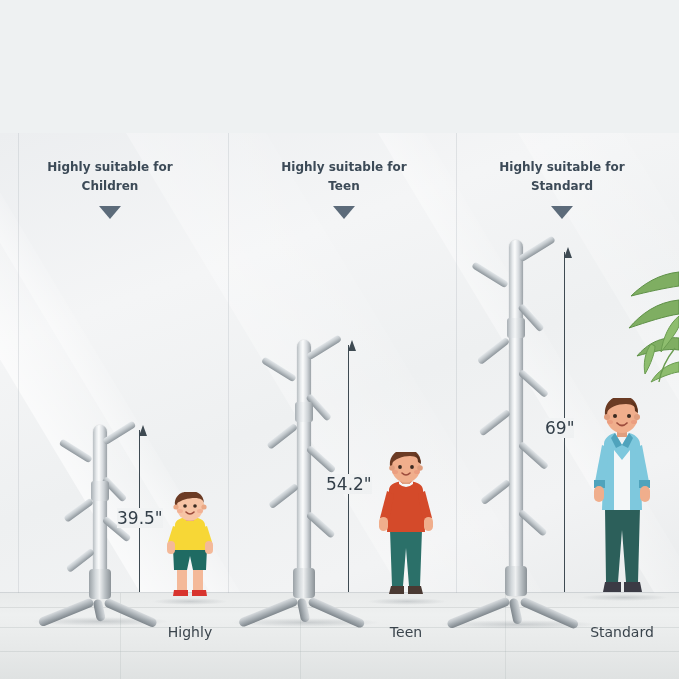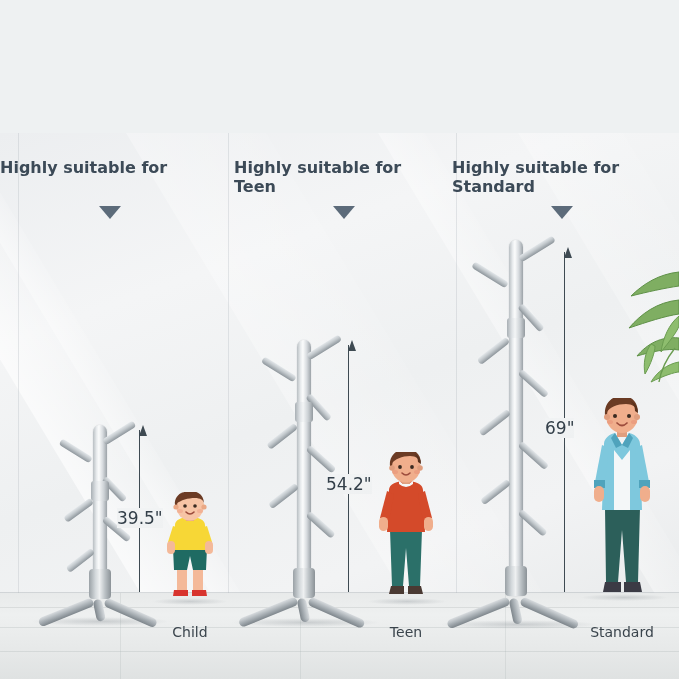--- a/index.html
+++ b/index.html
@@ -67,23 +67,23 @@
     position:absolute;left:0;top:593px;width:679px;height:86px;
     background:linear-gradient(180deg,#e8eaea 0%,#eef0f0 25%,#e6e8e8 70%,#dfe2e2 100%);
     overflow:hidden;
   }
   .floor .plank{position:absolute;left:0;width:679px;height:1px;background:rgba(150,158,160,.22);}
   .floor .seam{position:absolute;top:0;height:86px;width:1px;background:rgba(150,158,160,.18);}
   .floorline{position:absolute;left:0;top:592px;width:679px;height:1px;background:rgba(170,178,182,.45);}
 
   
   .collabel{
-    position:absolute;width:220px;
+    position:absolute;text-align:center;width:220px;
     font-family:"DejaVu Sans", sans-serif;
-    font-weight:bold;font-size:16px;line-height:19px;color:#3c4a57;
+    font-weight:bold;font-size:12px;line-height:19px;color:#3c4a57;
   }
   .tri{
     position:absolute;width:0;height:0;
     border-left:11px solid transparent;border-right:11px solid transparent;
     border-top:13px solid #5c6b7a;
   }
 
   
   .rack{position:absolute;}
   .pole{
@@ -190,20 +190,21 @@
         <path d="M72,64 C62,72 56,86 54,100 C62,90 70,80 72,74 Z"></path>
         <path d="M44,92 C38,100 36,112 38,122 C44,112 48,100 48,94 Z"></path>
         <path d="M72,110 C60,112 50,120 44,130 C56,124 68,120 72,120 Z"></path>
       </g>
       <path d="M68,96 C60,106 54,118 52,130" fill="none" stroke="#6a9c50" stroke-width="1.4"></path>
     </svg>
   </div>
 
   <div class="collabel" style="left:0px;top:158px;">
     <div>Highly suitable for</div>
+    <div>Children</div>
   </div>
   <div class="tri" style="left:99px;top:206px;"></div>
 
   <div class="rack" style="left:93px;top:425px;">
     <div class="pole" style="top:0;height:172px;"></div>
     <div class="hook" style="left:11px;top:14px;width:36px;transform:rotate(-32deg);"></div>
     <div class="hookL" style="left:-38px;top:32px;width:36px;transform:rotate(32deg);"></div>
     <div class="hook" style="left:11px;top:50px;width:30px;transform:rotate(46deg);"></div>
     <div class="hookL" style="left:-34px;top:72px;width:33px;transform:rotate(-36deg);"></div>
     <div class="hook" style="left:11px;top:90px;width:33px;transform:rotate(40deg);"></div>
@@ -249,21 +250,21 @@
       <circle cx="40" cy="14" r="1.8" fill="#3a2b22"></circle>
       <ellipse cx="25" cy="19" rx="3" ry="2" fill="#f0a98f" opacity=".7"></ellipse>
       <ellipse cx="45" cy="19" rx="3" ry="2" fill="#f0a98f" opacity=".7"></ellipse>
       <path d="M31,20 Q35,24 39,20" fill="none" stroke="#9c4c3c" stroke-width="1.6" stroke-linecap="round"></path>
 
       <path d="M19,98 L33,98 L33,104 L18,104 Z" fill="#d8342e"></path>
       <path d="M37,98 L51,98 L52,104 L37,104 Z" fill="#d8342e"></path>
     </svg>
   </div>
   <div class="pshadow" style="left:152px;top:598px;width:76px;"></div>
-  <div class="caption" style="left:130px;top:624px;">Child</div>
+  <div class="caption" style="left:130px;top:624px;">Highly</div>
 
   <div class="collabel" style="left:234px;top:158px;">
     <div>Highly suitable for</div>
     <div>Teen</div>
   </div>
   <div class="tri" style="left:333px;top:206px;"></div>
 
   <div class="rack" style="left:297px;top:340px;">
     <div class="pole" style="top:0;height:256px;"></div>
     <div class="hook" style="left:11px;top:14px;width:38px;transform:rotate(-32deg);"></div>

